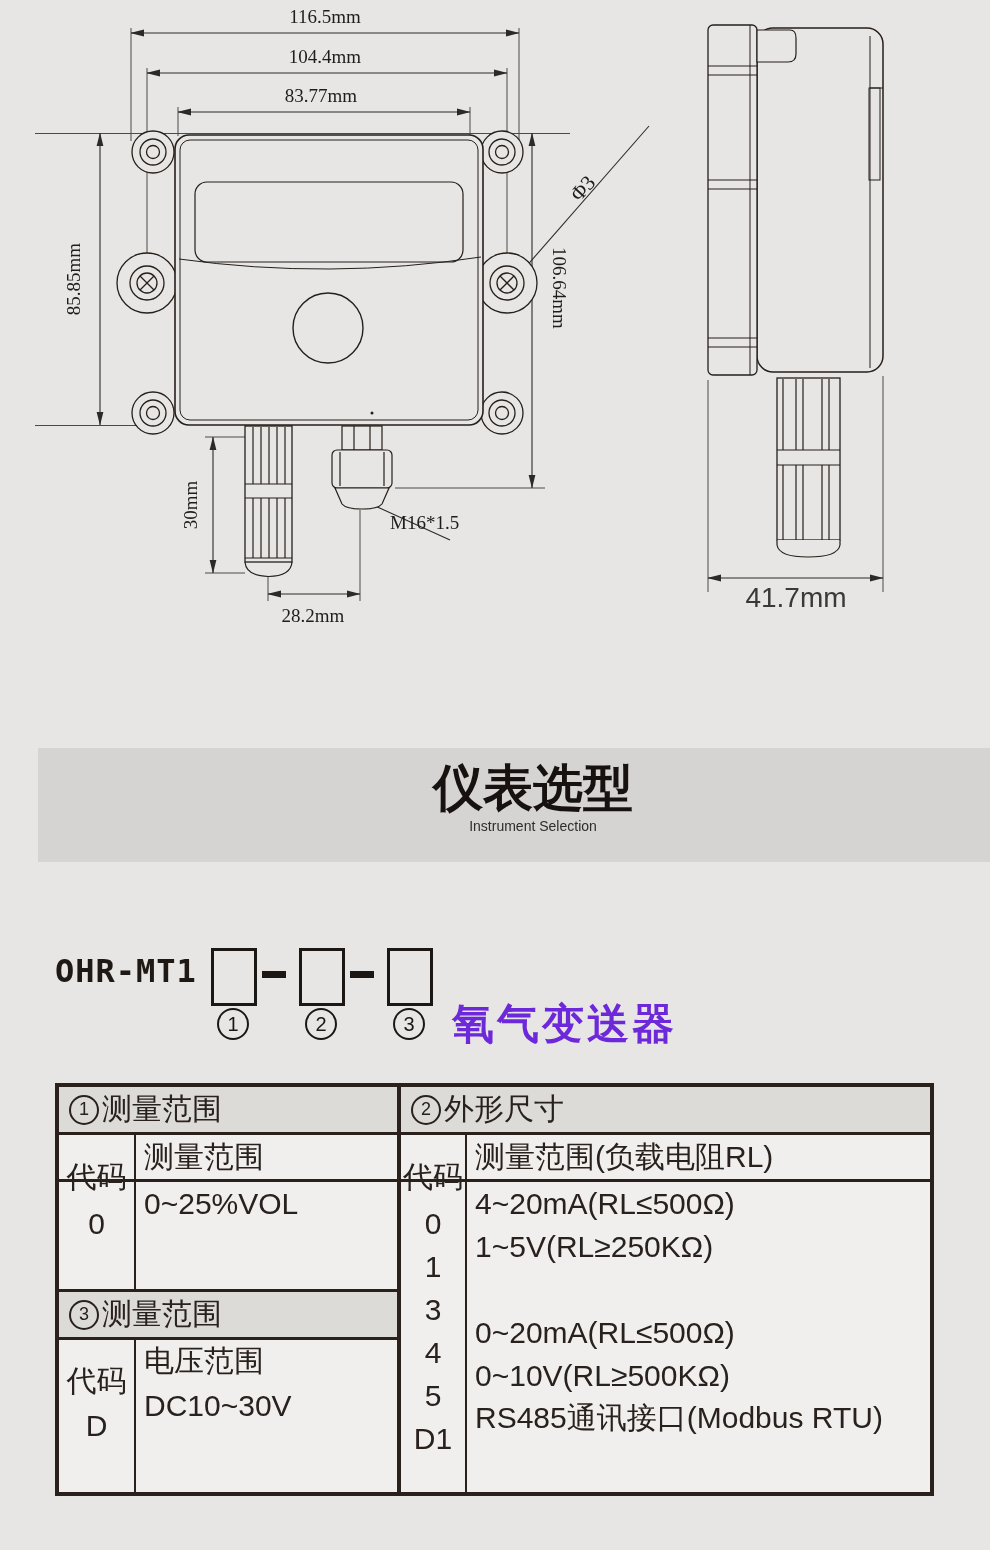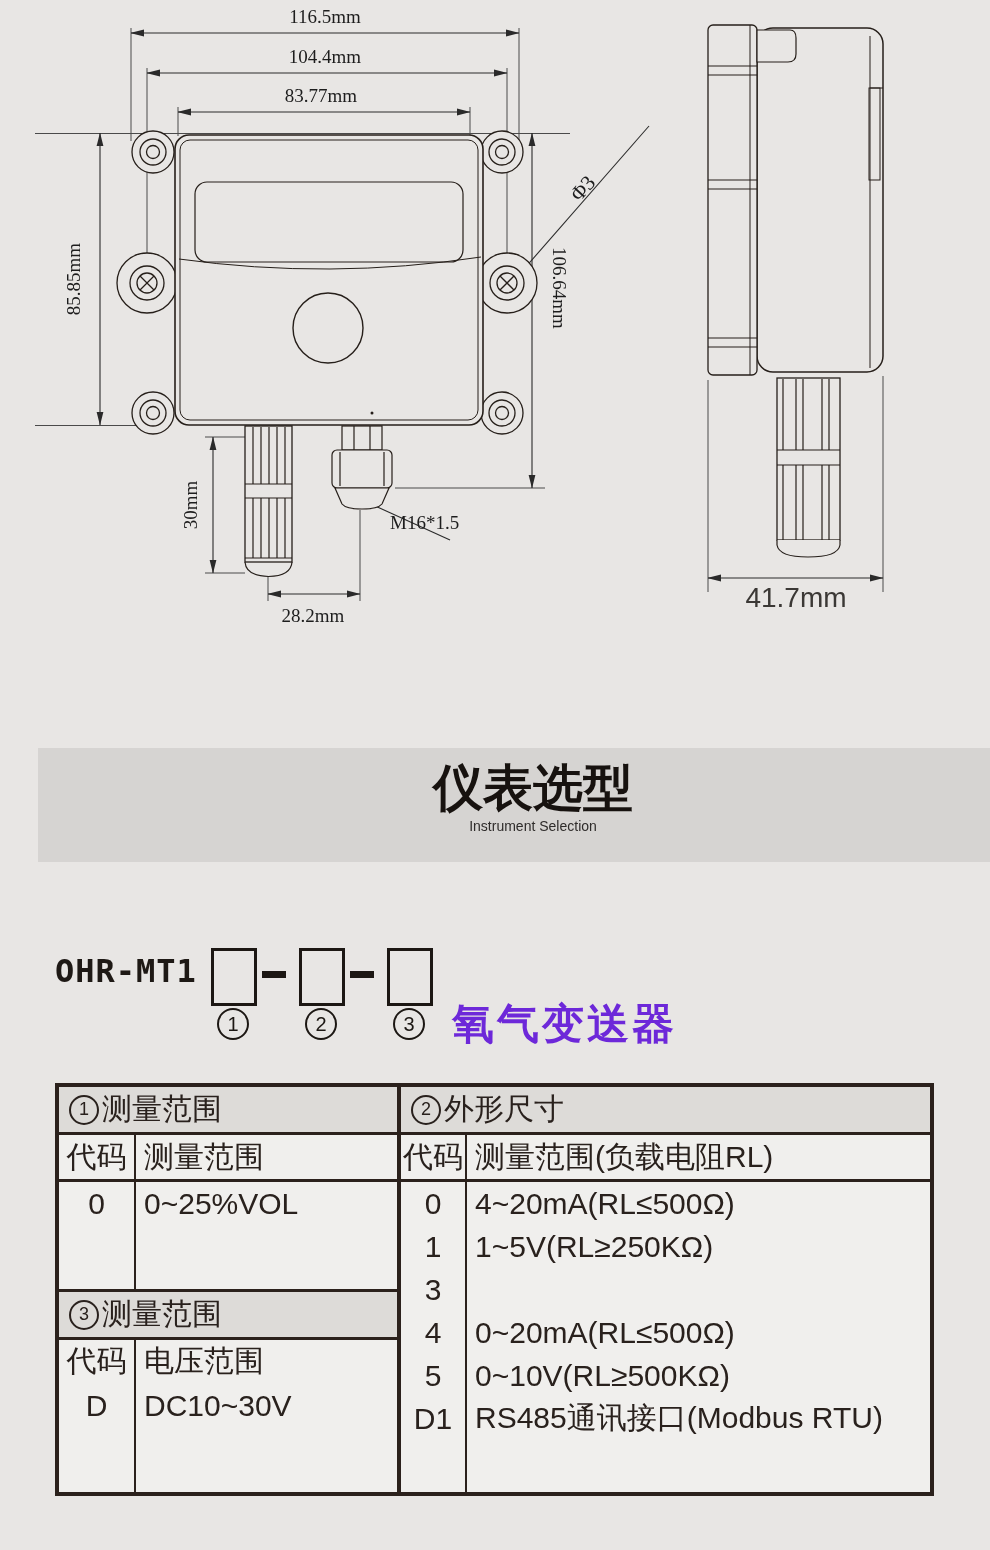--- a/index.html
+++ b/index.html
@@ -52,21 +52,21 @@
   .sel-table{
     position:absolute;left:55px;top:1083px;width:871px;height:405px;
     border:4px solid #2b211c;background:#f0efed;
   }
   .grid-line{position:absolute;background:#2b211c;}
   .hdr-bg{position:absolute;background:#dddbd8;}
   .cell{
     position:absolute;font-size:30px;color:#29211d;
     display:flex;align-items:center;white-space:nowrap;
   }
-  .cell.center{justify-content:center;}
+  .cell.center{justify-content:center;margin-top:20px;}
   .num-circle{
     display:inline-flex;align-items:center;justify-content:center;
     width:26px;height:26px;border:2px solid #29211d;border-radius:50%;
     font-size:18px;margin-right:3px;flex:0 0 auto;
   }
 </style>
 </head>
 <body>
 
 <div class="page">

